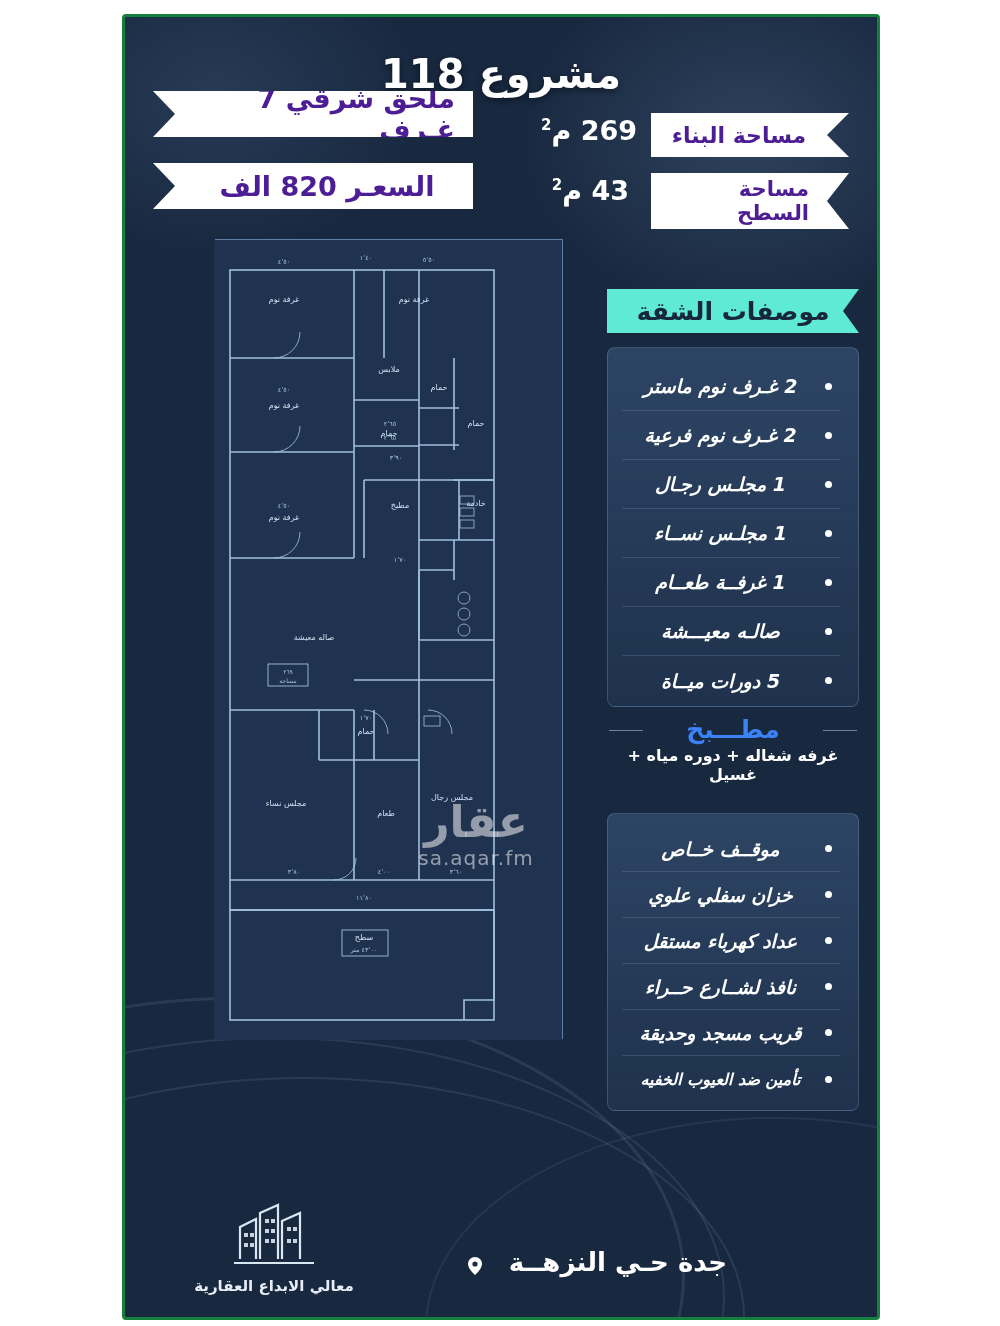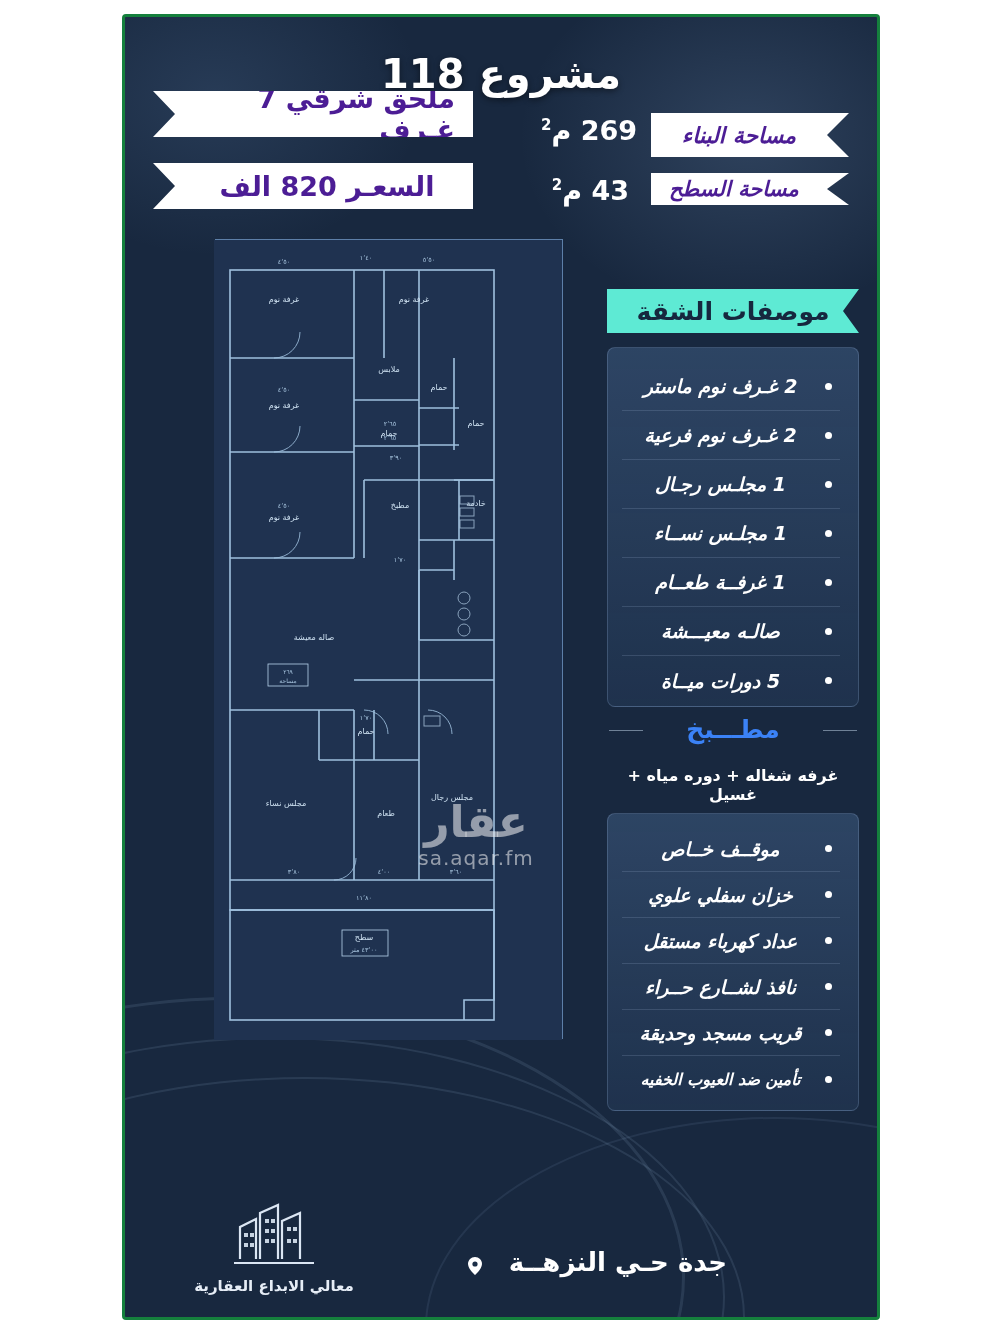--- a/index.html
+++ b/index.html
@@ -73,38 +73,37 @@
   }
   
   .ribbon-left {
     padding-left: 46px; padding-right: 18px;
     clip-path: polygon(0 0, 100% 0, 100% 100%, 0 100%, 22px 50%);
   }
   
   .ribbon-right {
     padding-right: 40px; padding-left: 18px;
     clip-path: polygon(0 0, 100% 0, calc(100% - 22px) 50%, 100% 100%, 0 100%);
-    font-style: italic;
   }
   #ribbon-units {
     left: 28px; top: 74px; width: 320px; height: 46px;
     font-size: 27px;
     justify-content: center;
   }
   #ribbon-price {
     left: 28px; top: 146px; width: 320px; height: 46px;
     font-size: 27px;
     justify-content: center;
   }
   #ribbon-area-build {
     right: 28px; top: 96px; width: 198px; height: 44px;
     font-size: 22px; justify-content: center;
   }
   #ribbon-area-roof {
-    right: 28px; top: 156px; width: 198px; height: 32px;
+    right: 28px; top: 156px; width: 198px; height: 56px;
     font-size: 21px; justify-content: flex-end;
   }
   .metric-val {
     position: absolute;
     color: #ffffff;
     font-size: 27px;
     font-weight: bold;
     white-space: nowrap;
   }
   #metric-build-val { right: 240px; top: 98px; }
@@ -181,21 +180,21 @@
   }
   #kitchen-title::before,
   #kitchen-title::after {
     content: "";
     position: absolute; top: 50%;
     width: 34px; height: 1px; background: rgba(200,220,240,0.5);
   }
   #kitchen-title::before { left: 2px; }
   #kitchen-title::after { right: 2px; }
   #kitchen-sub {
-    margin-top: 22px;
+    margin-top: 2px;
     color: #ffffff; font-size: 16px; font-weight: bold;
   }
 
   #features-panel {
     right: 18px; top: 796px; width: 252px; height: 298px;
     padding: 8px 14px 8px 10px;
   }
   #features-panel .spec-list li { height: 46px; font-size: 19px; }
   #features-panel .spec-list li.small { font-size: 16px; }
 

